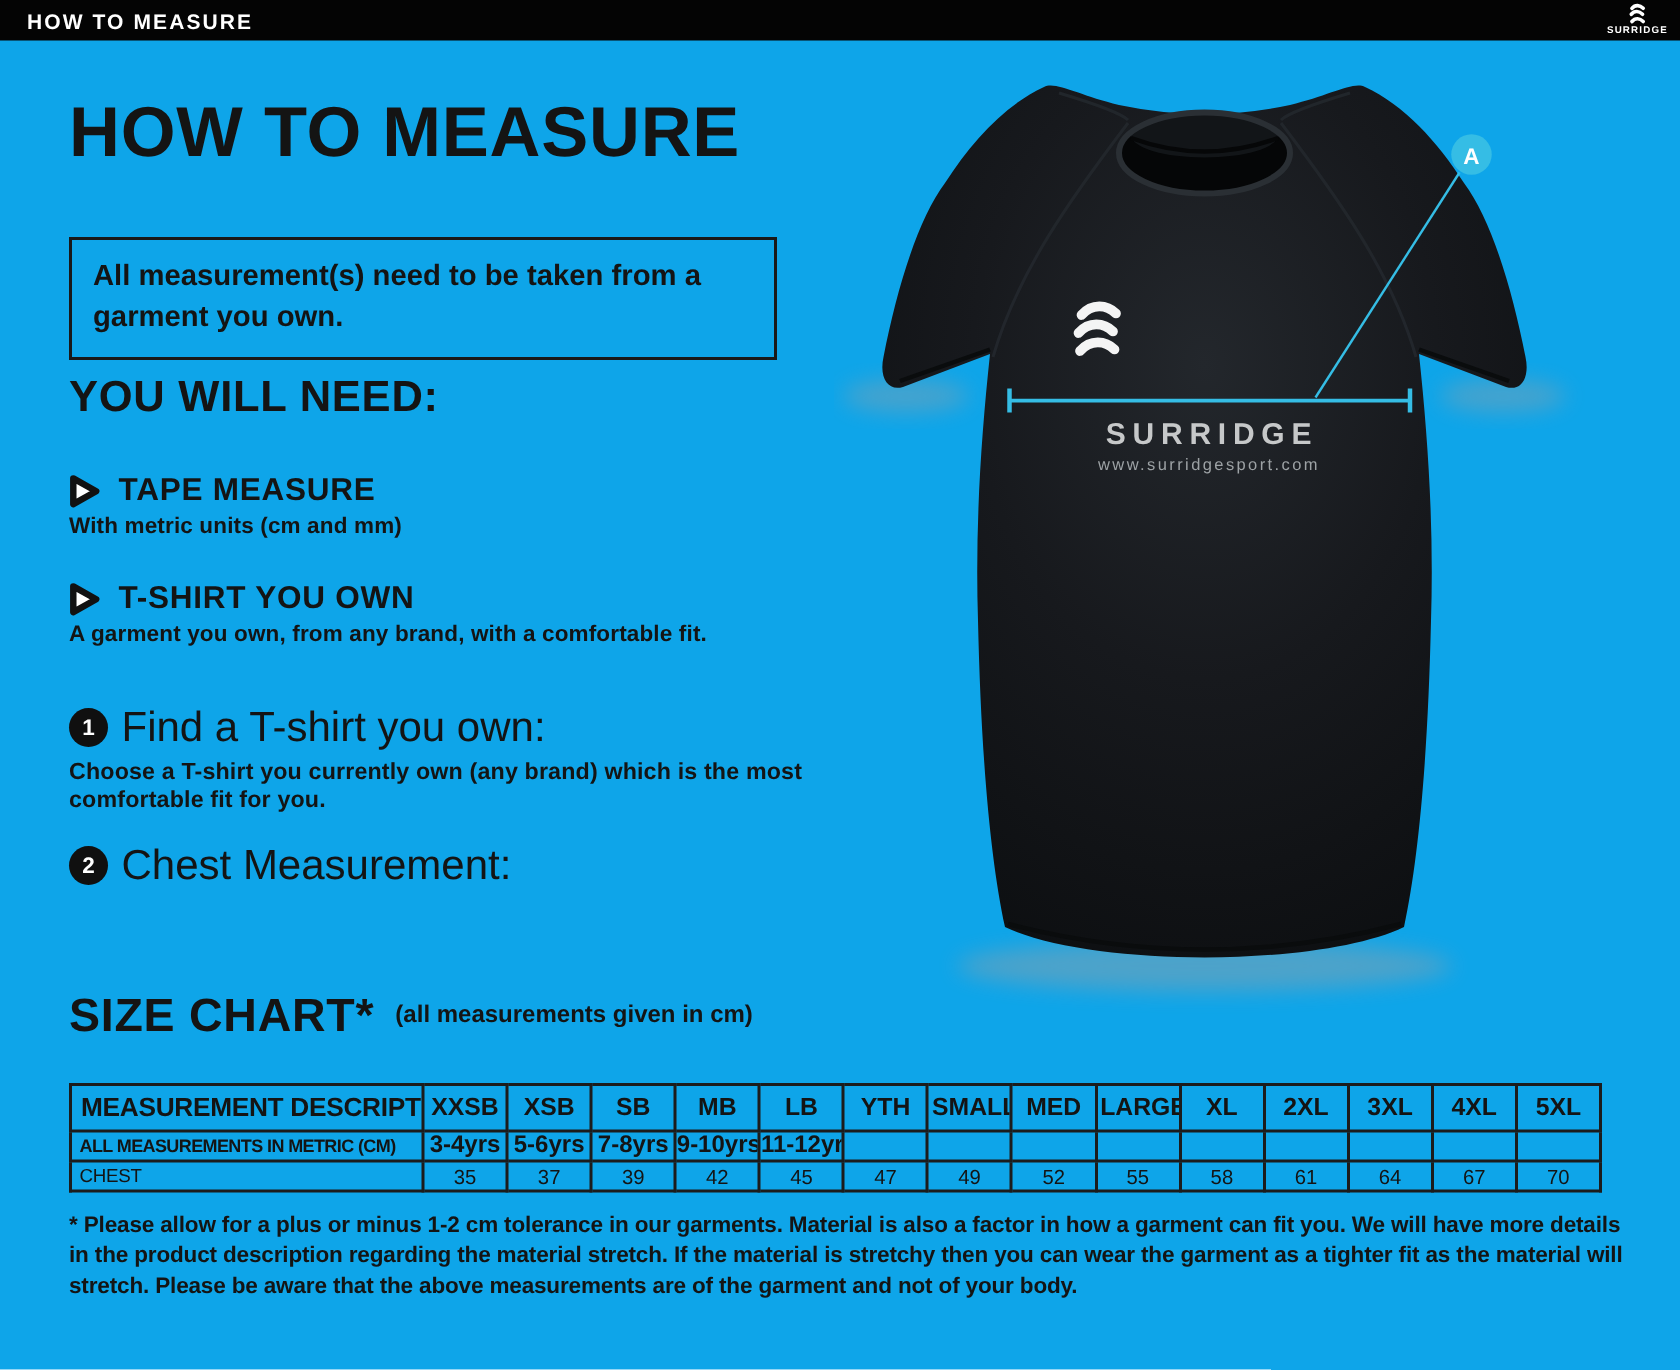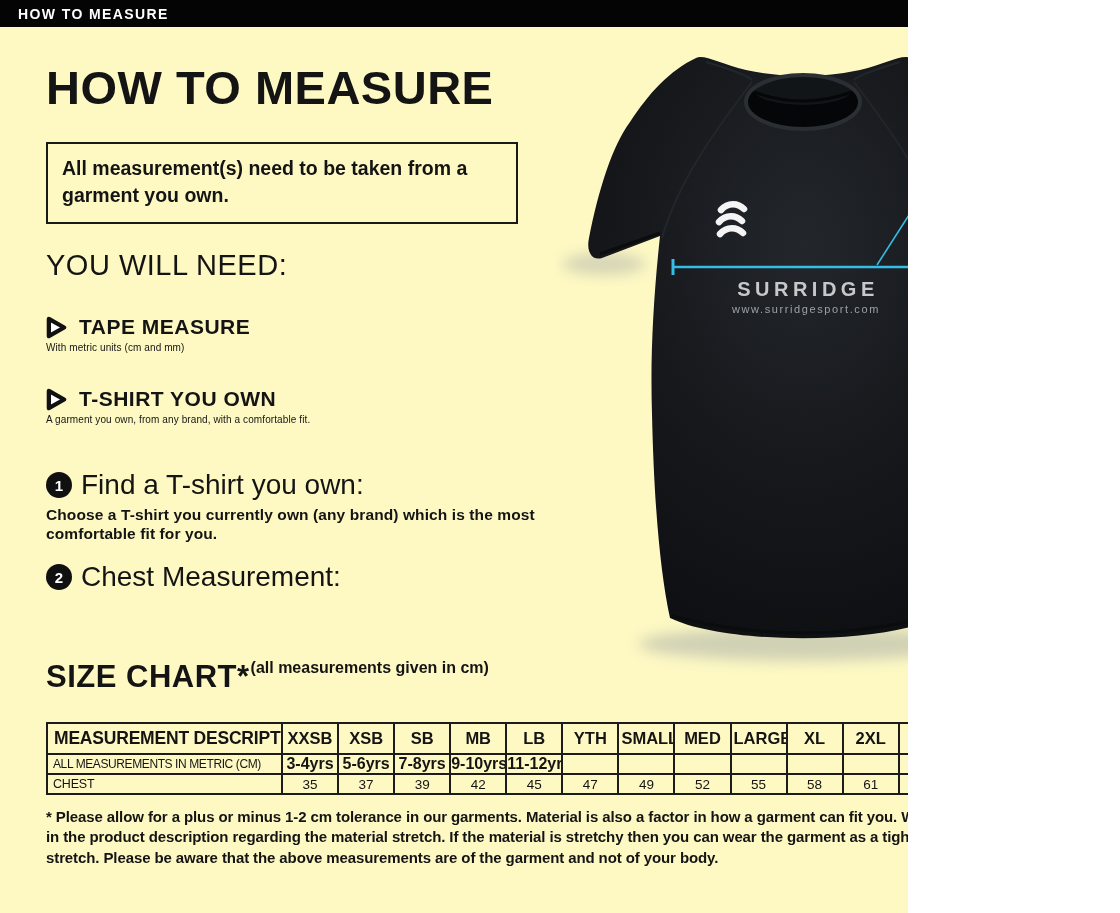--- a/index.html
+++ b/index.html
@@ -1,62 +1,62 @@
 <!DOCTYPE html>
 <html><head>
 <meta charset="utf-8">
 <style>
   html,body{margin:0;padding:0;background:#fff;}
-  #app{position:relative;width:908px;height:913px;background:#fef9c3;overflow:hidden;
+  #app{position:relative;width:1120px;height:913px;background:#0ea5e9;overflow:hidden;
        font-family:"Liberation Sans",sans-serif;color:#141414;}
 
   
   .topbar{position:absolute;left:0;top:0;width:1120px;height:27px;background:#040404;
           display:flex;align-items:center;}
   .topbar-title{color:#fff;font-weight:bold;font-size:14px;letter-spacing:1.4px;padding-left:18px;}
   .topbar-brand{margin-left:auto;margin-right:8px;display:flex;flex-direction:column;align-items:center;line-height:1;}
   .topbar-brand-name{color:#fff;font-size:6.5px;font-weight:bold;letter-spacing:0.8px;margin-top:1px;}
 
   
   .page-title{position:absolute;left:46px;top:60px;margin:0;font-size:47px;font-weight:bold;
               letter-spacing:0.5px;white-space:nowrap;}
-  .notice-box{position:absolute;left:46px;top:142px;width:472px;box-sizing:border-box;
+  .notice-box{position:absolute;left:46px;top:158px;width:472px;box-sizing:border-box;
               border:2.5px solid #191919;padding:11px 14px 13px 14px;
               font-size:19.5px;font-weight:bold;line-height:1.38;}
-  .ywn-heading{position:absolute;left:46px;top:249px;font-size:29px;font-weight:normal;letter-spacing:0.5px;}
+  .ywn-heading{position:absolute;left:46px;top:249px;font-size:29px;font-weight:bold;letter-spacing:0.5px;}
 
   .need-item{position:absolute;left:46px;}
   .need-item.one{top:315px;}
   .need-item.two{top:387px;}
   .need-head{display:flex;align-items:center;gap:12px;}
   .need-title{font-size:21px;font-weight:bold;letter-spacing:0.5px;}
-  .need-desc{font-size:10px;font-weight:normal;margin-top:3px;letter-spacing:0.1px;}
+  .need-desc{font-size:15px;font-weight:bold;margin-top:3px;letter-spacing:0.1px;}
 
   .step{position:absolute;left:46px;width:528px;}
   .step.one{top:469px;}
   .step.two{top:561px;}
   .step-head{display:flex;align-items:center;gap:9px;}
   .step-num{width:26px;height:26px;border-radius:50%;background:#101010;color:#fff;
             font-size:15px;font-weight:bold;display:flex;align-items:center;justify-content:center;}
   .step-title{font-size:28px;font-weight:normal;}
   .step-desc{margin-top:5px;font-size:15.5px;font-weight:bold;line-height:1.22;letter-spacing:0.1px;}
 
-  .size-heading{position:absolute;left:46px;top:659px;display:flex;align-items:flex-start;gap:1px;}
+  .size-heading{position:absolute;left:46px;top:659px;display:flex;align-items:center;gap:14px;}
   .size-title{font-size:31px;font-weight:bold;letter-spacing:0.5px;}
   .size-sub{font-size:16px;font-weight:bold;}
 
   
   table.size-chart{position:absolute;left:46px;top:722px;width:1022px;border-collapse:collapse;
                    table-layout:fixed;}
   .size-chart th,.size-chart td{border:2px solid #1c1c1c;overflow:hidden;white-space:nowrap;}
   .size-chart thead th{font-size:16.5px;padding:3px 2px;height:23px;text-align:center;}
   .size-chart th.desc-h{text-align:left;padding-left:6px;font-size:17.5px;letter-spacing:-0.2px;}
   .size-chart td{text-align:center;height:18px;padding:0;}
   .size-chart td.row-label{text-align:left;padding-left:5px;}
-  .size-chart tr.metric td.row-label{font-size:12px;font-weight:normal;letter-spacing:-0.4px;margin-top:16px;}
+  .size-chart tr.metric td.row-label{font-size:12px;font-weight:bold;letter-spacing:-0.4px;margin-top:16px;}
   .size-chart tr.metric td{font-size:16px;font-weight:bold;}
   .size-chart tr.chest td.row-label{font-size:12.5px;font-weight:normal;letter-spacing:-0.2px;margin-top:24px;}
   .size-chart tr.chest td{font-size:13.5px;font-weight:normal;}
 
   .footnote{position:absolute;left:46px;top:807px;width:1044px;font-size:15px;font-weight:bold;
             line-height:1.35;letter-spacing:-0.1px;}
 
   
   .shirt-svg{position:absolute;left:556px;top:40px;width:560px;height:640px;}
 </style>

